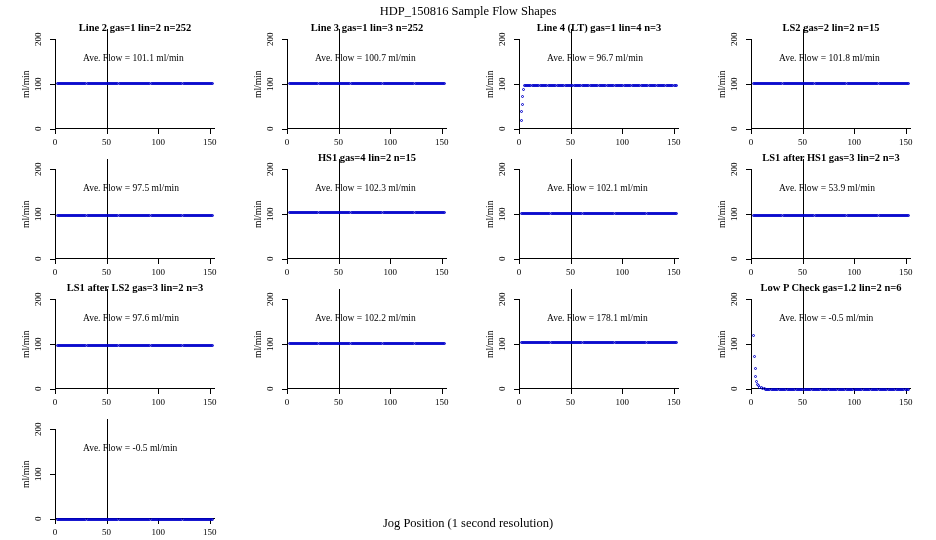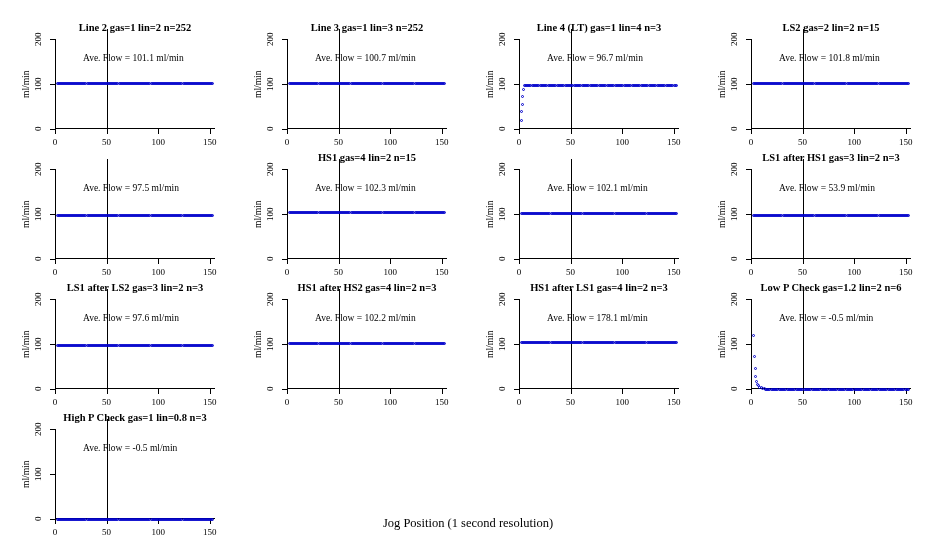--- a/index.html
+++ b/index.html
@@ -145,20 +145,21 @@
   .vrule {
     position: absolute;
     width: 1px;
     background: #000;
   }
 </style>
 </head>
 <body>
 
 <div id="figure">
+  <div id="fig-title">HDP_150816  Sample Flow Shapes</div>
   <div id="fig-xlabel">Jog Position (1 second resolution)</div>
   <div id="panels-root">
       <div class="panel" style="left: 18px; top: 22px;">
         <div class="panel-title">Line 2 gas=1 lin=2 n=252</div>
         <div class="ylabel">ml/min</div>
         <div class="plot-area">
           <div class="axis-y"></div>
           <div class="axis-x"></div>
           <div class="ytick" style="top: 90px;"></div>
           <div class="ytl" style="left: -22px; top: 79px; height: 22px; width: 12px;">0</div>
@@ -1718,21 +1719,20 @@
           <div class="datapt" style="left: 150.242px; top: 44.58px;"></div>
           <div class="datapt" style="left: 151.274px; top: 44.58px;"></div>
           <div class="datapt" style="left: 152.306px; top: 44.58px;"></div>
           <div class="datapt" style="left: 153.339px; top: 44.58px;"></div>
           <div class="datapt" style="left: 154.371px; top: 44.58px;"></div>
           <div class="datapt" style="left: 155.403px; top: 44.58px;"></div>
           <div class="datapt" style="left: 156.435px; top: 44.58px;"></div>
         </div>
       </div>
       <div class="panel" style="left: 250px; top: 282px;">
-        <div class="panel-title">HS1 after HS2 gas=4 lin=2 n=3</div>
         <div class="ylabel">ml/min</div>
         <div class="plot-area">
           <div class="axis-y"></div>
           <div class="axis-x"></div>
           <div class="ytick" style="top: 90px;"></div>
           <div class="ytl" style="left: -22px; top: 79px; height: 22px; width: 12px;">0</div>
           <div class="ytick" style="top: 45px;"></div>
           <div class="ytl" style="left: -22px; top: 34px; height: 22px; width: 12px;">100</div>
           <div class="ytick" style="top: 0px;"></div>
           <div class="ytl" style="left: -22px; top: -11px; height: 22px; width: 12px;">200</div>
@@ -1894,21 +1894,20 @@
           <div class="datapt" style="left: 150.242px; top: 42.51px;"></div>
           <div class="datapt" style="left: 151.274px; top: 42.51px;"></div>
           <div class="datapt" style="left: 152.306px; top: 42.51px;"></div>
           <div class="datapt" style="left: 153.339px; top: 42.51px;"></div>
           <div class="datapt" style="left: 154.371px; top: 42.51px;"></div>
           <div class="datapt" style="left: 155.403px; top: 42.51px;"></div>
           <div class="datapt" style="left: 156.435px; top: 42.51px;"></div>
         </div>
       </div>
       <div class="panel" style="left: 482px; top: 282px;">
-        <div class="panel-title">HS1 after LS1 gas=4 lin=2 n=3</div>
         <div class="ylabel">ml/min</div>
         <div class="plot-area">
           <div class="axis-y"></div>
           <div class="axis-x"></div>
           <div class="ytick" style="top: 90px;"></div>
           <div class="ytl" style="left: -22px; top: 79px; height: 22px; width: 12px;">0</div>
           <div class="ytick" style="top: 45px;"></div>
           <div class="ytl" style="left: -22px; top: 34px; height: 22px; width: 12px;">100</div>
           <div class="ytick" style="top: 0px;"></div>
           <div class="ytl" style="left: -22px; top: -11px; height: 22px; width: 12px;">200</div>
@@ -2232,21 +2231,20 @@
           <div class="datapt" style="left: 149.21px; top: 88.5px;"></div>
           <div class="datapt" style="left: 150.345px; top: 88.5px;"></div>
           <div class="datapt" style="left: 151.481px; top: 88.5px;"></div>
           <div class="datapt" style="left: 152.616px; top: 88.5px;"></div>
           <div class="datapt" style="left: 153.752px; top: 88.5px;"></div>
           <div class="datapt" style="left: 154.887px; top: 88.5px;"></div>
           <div class="datapt" style="left: 156.023px; top: 88.5px;"></div>
         </div>
       </div>
       <div class="panel" style="left: 18px; top: 412px;">
-        <div class="panel-title">High P Check gas=1 lin=0.8 n=3</div>
         <div class="ylabel">ml/min</div>
         <div class="plot-area">
           <div class="axis-y"></div>
           <div class="axis-x"></div>
           <div class="ytick" style="top: 90px;"></div>
           <div class="ytl" style="left: -22px; top: 79px; height: 22px; width: 12px;">0</div>
           <div class="ytick" style="top: 45px;"></div>
           <div class="ytl" style="left: -22px; top: 34px; height: 22px; width: 12px;">100</div>
           <div class="ytick" style="top: 0px;"></div>
           <div class="ytl" style="left: -22px; top: -11px; height: 22px; width: 12px;">200</div>

